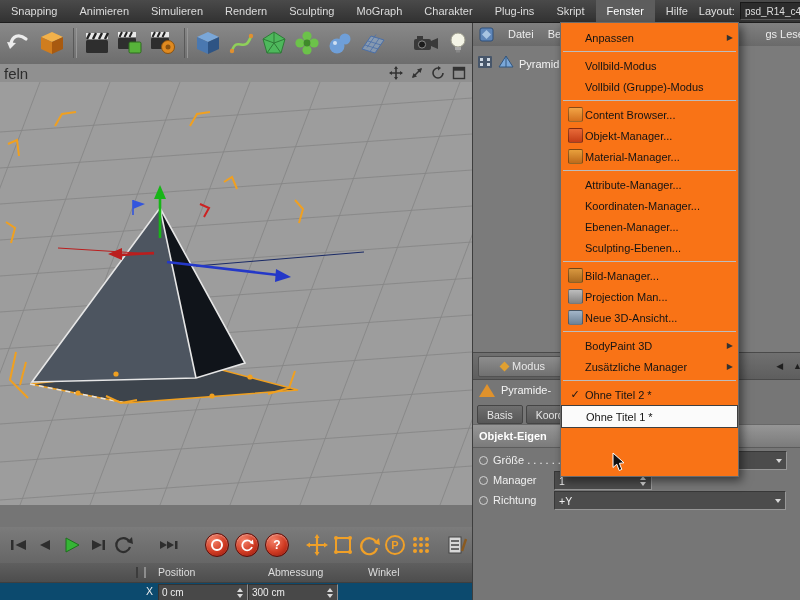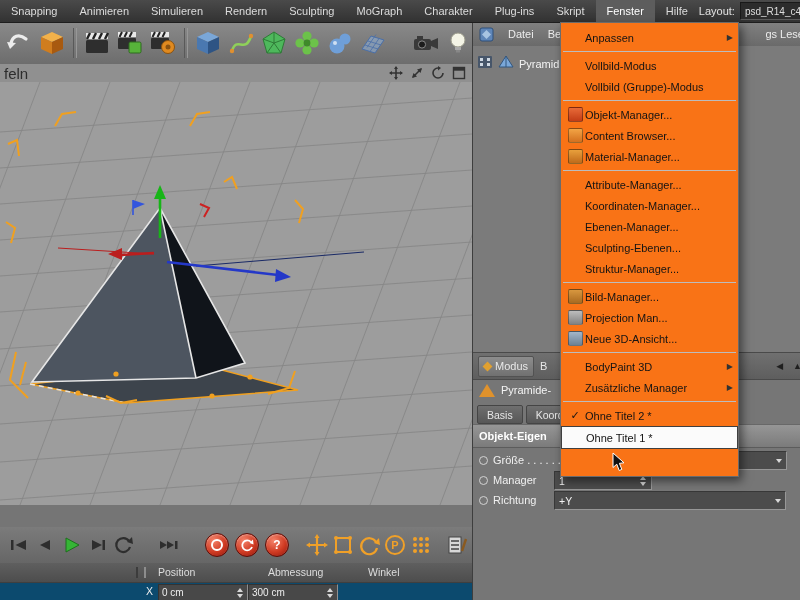--- a/index.html
+++ b/index.html
@@ -64,21 +64,21 @@
   .rpanel{left:472px;top:22px;width:328px;height:578px;background:#767676;border-left:1px solid #3e3e3e}
   .om-menu{position:absolute;left:0;top:0;width:328px;height:24px;background:linear-gradient(#818181,#6a6a6a);
            border-bottom:1px solid #565656;display:flex;align-items:center;gap:14px;padding:0 6px;color:#ececec}
   .om-right{margin-left:auto;white-space:nowrap;overflow:hidden}
   .om-list{position:absolute;left:0;top:24px;width:328px;height:330px;background:#7b7b7b}
   .om-row{position:absolute;left:4px;top:8px;display:flex;align-items:flex-end;gap:5px;color:#f4f4f4}
   .am-modebar{position:absolute;left:0;top:330px;width:328px;height:26px;background:linear-gradient(#707070,#5e5e5e);
               border-top:1px solid #4a4a4a;border-bottom:1px solid #4a4a4a;display:flex;align-items:center;
               gap:6px;padding:0 5px;color:#e8e8e8}
   .am-tab{height:19px;background:linear-gradient(#8d8d8d,#717171);border:1px solid #525252;border-radius:2px;
-          display:flex;align-items:center;gap:4px;padding:0 5px}
+          display:flex;align-items:center;gap:4px;padding:0 22px}
   .mode-diamond{width:7px;height:7px;background:#e0a030;transform:rotate(45deg)}
   .am-nav{margin-left:auto;display:flex;gap:10px;color:#1f1f1f;font-size:9px;padding-right:4px}
   .am-object{position:absolute;left:0;top:356px;width:328px;height:24px;display:flex;align-items:center;
              gap:6px;padding:0 6px;color:#f4f4f4}
   .pyr-icon{width:0;height:0;border-left:8px solid transparent;border-right:8px solid transparent;
             border-bottom:13px solid #e0922c}
   .am-tabs{position:absolute;left:0;top:380px;width:328px;height:22px;display:flex;align-items:flex-end;gap:3px;padding:0 0 2px 4px}
   .atab{height:17px;background:linear-gradient(#6f6f6f,#575757);border:1px solid #454545;border-radius:2px;
         color:#e6e6e6;display:flex;align-items:center;padding:0 9px;font-size:10.5px;white-space:nowrap;overflow:hidden}
   .am-header{position:absolute;left:0;top:402px;width:328px;height:22px;background:linear-gradient(#969696,#7b7b7b);
@@ -572,29 +572,29 @@
       <span class="mi-gut"></span>
       <span class="mi-label">Vollbild-Modus</span>
     </div>
     <div class="mi">
       <span class="mi-gut"></span>
       <span class="mi-label">Vollbild (Gruppe)-Modus</span>
     </div>
     <div class="msep"></div>
     <div class="mi">
       <span class="mi-gut">
+          <span class="mi-icon ic-cb"></span>
+        </span>
+      <span class="mi-label">Content Browser...</span>
+    </div>
+    <div class="mi">
+      <span class="mi-gut">
           <span class="mi-icon ic-om"></span>
         </span>
       <span class="mi-label">Objekt-Manager...</span>
-    </div>
-    <div class="mi">
-      <span class="mi-gut">
-          <span class="mi-icon ic-cb"></span>
-        </span>
-      <span class="mi-label">Content Browser...</span>
     </div>
     <div class="mi">
       <span class="mi-gut">
           <span class="mi-icon ic-mm"></span>
         </span>
       <span class="mi-label">Material-Manager...</span>
     </div>
     <div class="msep"></div>
     <div class="mi">
       <span class="mi-gut"></span>
@@ -605,24 +605,20 @@
       <span class="mi-label">Koordinaten-Manager...</span>
     </div>
     <div class="mi">
       <span class="mi-gut"></span>
       <span class="mi-label">Ebenen-Manager...</span>
     </div>
     <div class="mi">
       <span class="mi-gut"></span>
       <span class="mi-label">Sculpting-Ebenen...</span>
     </div>
-    <div class="mi">
-      <span class="mi-gut"></span>
-      <span class="mi-label">Struktur-Manager...</span>
-    </div>
     <div class="msep"></div>
     <div class="mi">
       <span class="mi-gut">
           <span class="mi-icon ic-bm"></span>
         </span>
       <span class="mi-label">Bild-Manager...</span>
     </div>
     <div class="mi">
       <span class="mi-gut">
           <span class="mi-icon ic-pm"></span>

